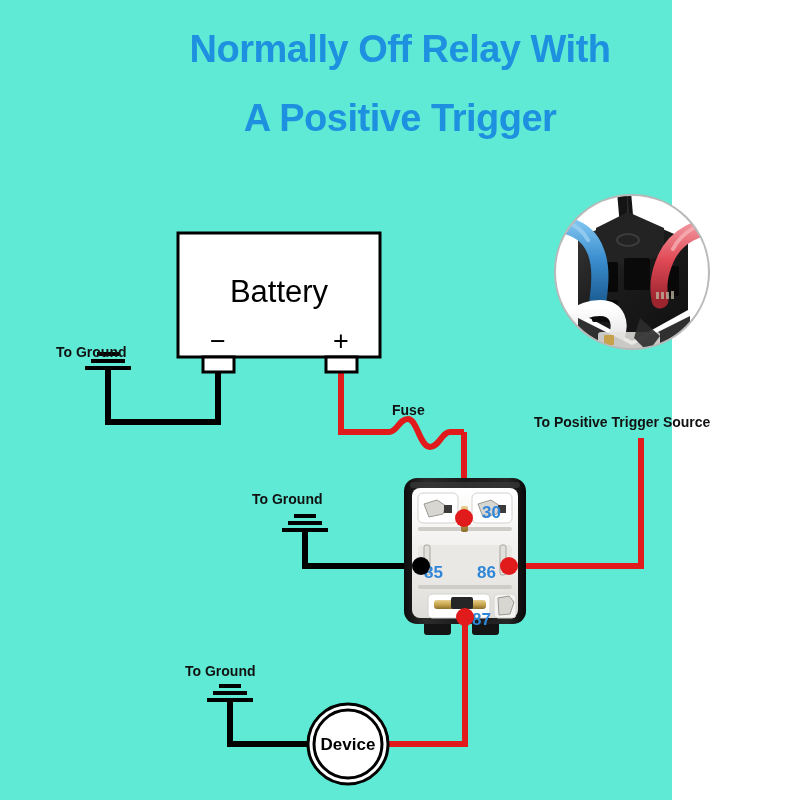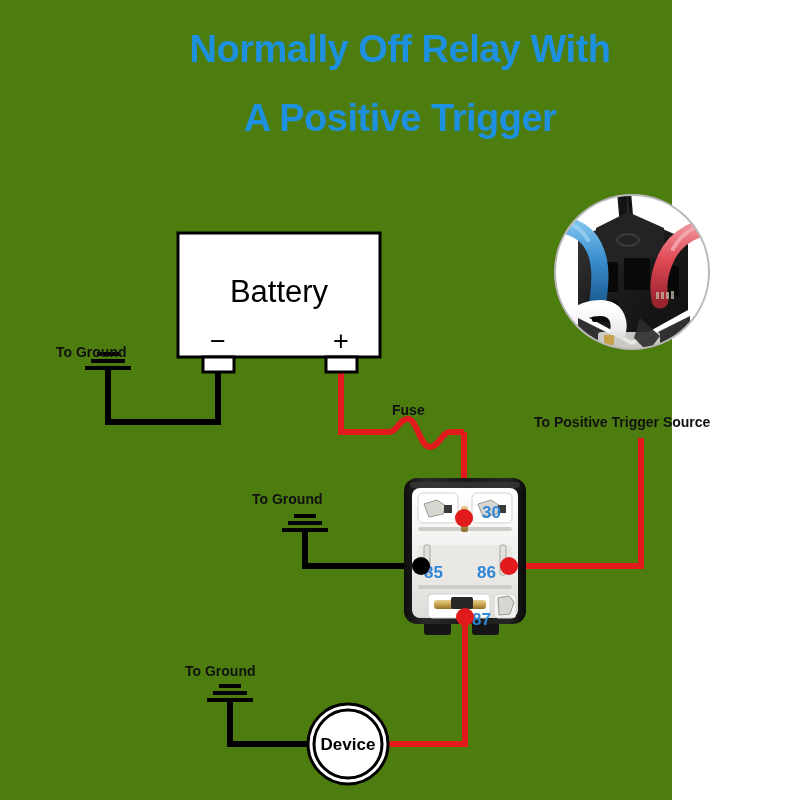--- a/index.html
+++ b/index.html
@@ -10,21 +10,21 @@
   body {
     width: 800px;
     height: 800px;
     font-family: "Liberation Sans", sans-serif;
     overflow: hidden;
   }
   #diagram-root {
     position: relative;
     width: 672px;
     height: 800px;
-    background: #4d7c0f;
+    background: #5eead4;
   }
   svg#wiring-svg {
     position: absolute;
     left: 0;
     top: 0;
     width: 800px;
     height: 800px;
   }
   .title-text {
     font-family: "Liberation Sans", sans-serif;

